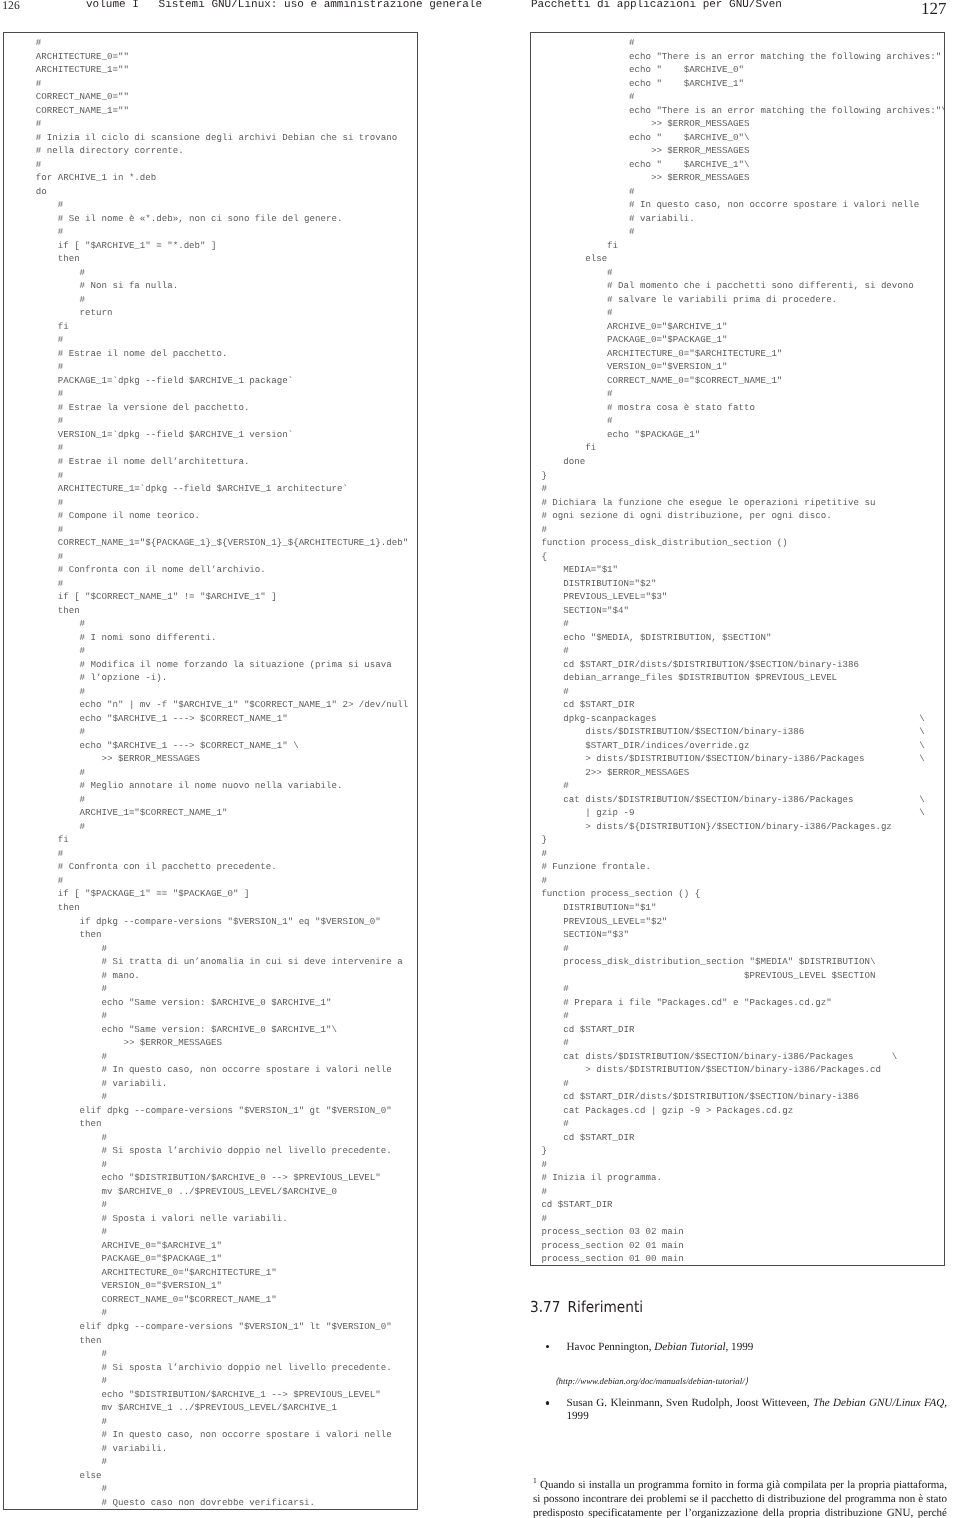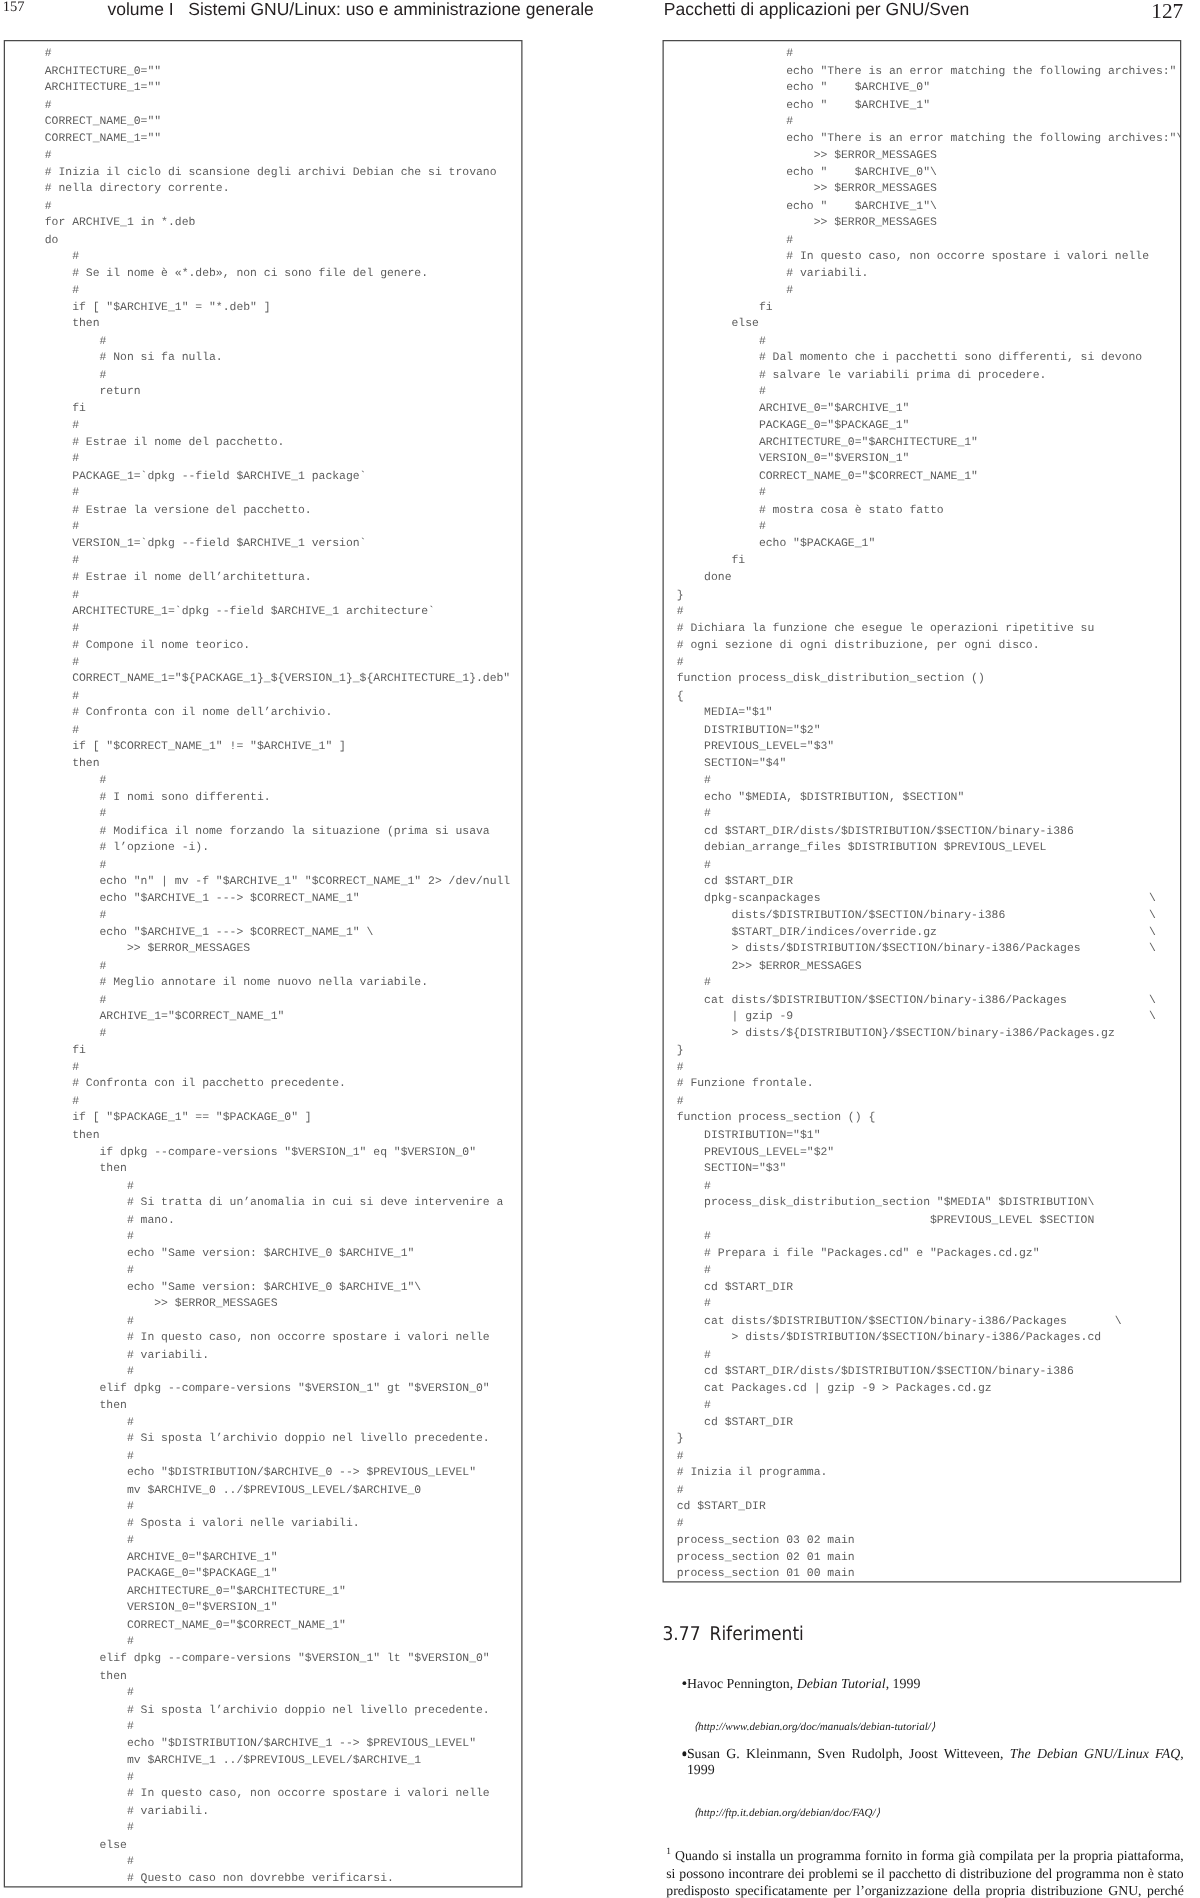--- a/index.html
+++ b/index.html
@@ -7,21 +7,21 @@
     width:960px; height:1518px; background:#ffffff;
     font-family:"Liberation Serif", serif; color:#1a1a1a;
     -webkit-font-smoothing:antialiased;
     text-rendering:geometricPrecision;
     -webkit-text-stroke:0;
     transform:translateZ(0);
     position:relative; overflow:hidden;
   }
   .page { position:absolute; inset:0; }
   
-  .rh { position:absolute; top:-1px; font-family:Liberation Sans, sans-serif; font-size:14px; color:#231f20; white-space:pre; }
+  .rh { position:absolute; top:-1px; font-family:Liberation Mono, monospace; font-size:11px; color:#231f20; white-space:pre; }
   .rh-num-l { left:2.3px; font-family:"Liberation Serif", serif; font-size:11.6px; }
   .rh-txt-l { left:86px; }
   .rh-txt-r { left:531px; }
   .rh-num-r { right:13.5px; font-family:"Liberation Serif", serif; font-size:17px; }
 
   
   .codebox { position:absolute; border:1.2px solid #4a4a4a; background:#fff; box-sizing:border-box; overflow:hidden; }
   .codebox pre {
     margin:0; font-family:"Liberation Mono", monospace; font-size:9.15px;
     line-height:13.52px; color:#5c5c5c; white-space:pre; letter-spacing:0;
@@ -32,34 +32,34 @@
   #codebox-right pre { padding:3px 0 0 10.4px; }
 
   
   .sec-gap { display:inline-block; width:7.2px; }
   .sec-head { position:absolute; left:530px; top:1298px; font-family:"DejaVu Sans Condensed", "DejaVu Sans", sans-serif; font-size:15.2px; color:#231f20; white-space:nowrap; }
 
   
   .refs { position:absolute; left:545.5px; top:1340.5px; width:401.5px; }
   .ref { position:relative; margin-bottom:8.5px; }
   .ref-bullet { position:absolute; left:0px; top:4.0px; width:3.5px; height:3.5px; border-radius:50%; background:#1a1a1a; font-size:0; line-height:0; }
-  .ref-text { margin-left:4px; font-size:11.1px; line-height:13px; text-align:justify; }
+  .ref-text { margin-left:21px; font-size:11.1px; line-height:13px; text-align:justify; }
   .ref-text i { font-style:italic; }
   .ref-url { margin-left:9.5px; margin-top:20px; font-size:8.8px; font-style:italic; line-height:15px; letter-spacing:0.04px; }
 
   
   .footnote { position:absolute; left:533px; top:1474px; width:414px; font-size:11.0px; line-height:14.2px; text-align:justify; text-align-last:justify; }
   .footnote sup { font-size:7.5px; vertical-align:super; }
 </style>
 </head>
 <body>
 
 <div class="page">
 
-  <div class="rh rh-num-l">157</div>
+  <div class="rh rh-num-l">126</div>
   <div class="rh rh-txt-l">volume I   Sistemi GNU/Linux: uso e amministrazione generale</div>
   <div class="rh rh-txt-r">Pacchetti di applicazioni per GNU/Sven</div>
   <div class="rh rh-num-r">127</div>
 
   <div class="codebox" id="codebox-left">
     <pre>#
 ARCHITECTURE_0=""
 ARCHITECTURE_1=""
 #
 CORRECT_NAME_0=""
@@ -267,19 +267,18 @@
 
   <div class="refs" id="refs">
       <div class="ref">
         <span class="ref-bullet">•</span>
         <div class="ref-text"><span>Havoc Pennington, </span><i>Debian Tutorial</i><span>, 1999</span></div>
         <div class="ref-url">⟨http://www.debian.org/doc/manuals/debian-tutorial/⟩</div>
       </div>
       <div class="ref">
         <span class="ref-bullet">•</span>
         <div class="ref-text"><span>Susan G. Kleinmann, Sven Rudolph, Joost Witteveen, </span><i>The Debian GNU/Linux FAQ</i><span>, 1999</span></div>
-        <div class="ref-url">⟨http://ftp.it.debian.org/debian/doc/FAQ/⟩</div>
       </div>
     </div>
 
   <div class="footnote"><sup>1</sup> <span>Quando si installa un programma fornito in forma già compilata per la propria piattaforma, si possono incontrare dei problemi se il pacchetto di distribuzione del programma non è stato predisposto specificatamente per l’organizzazione della propria distribuzione GNU, perché</span></div>
 
 </div>
 
 </body></html>

